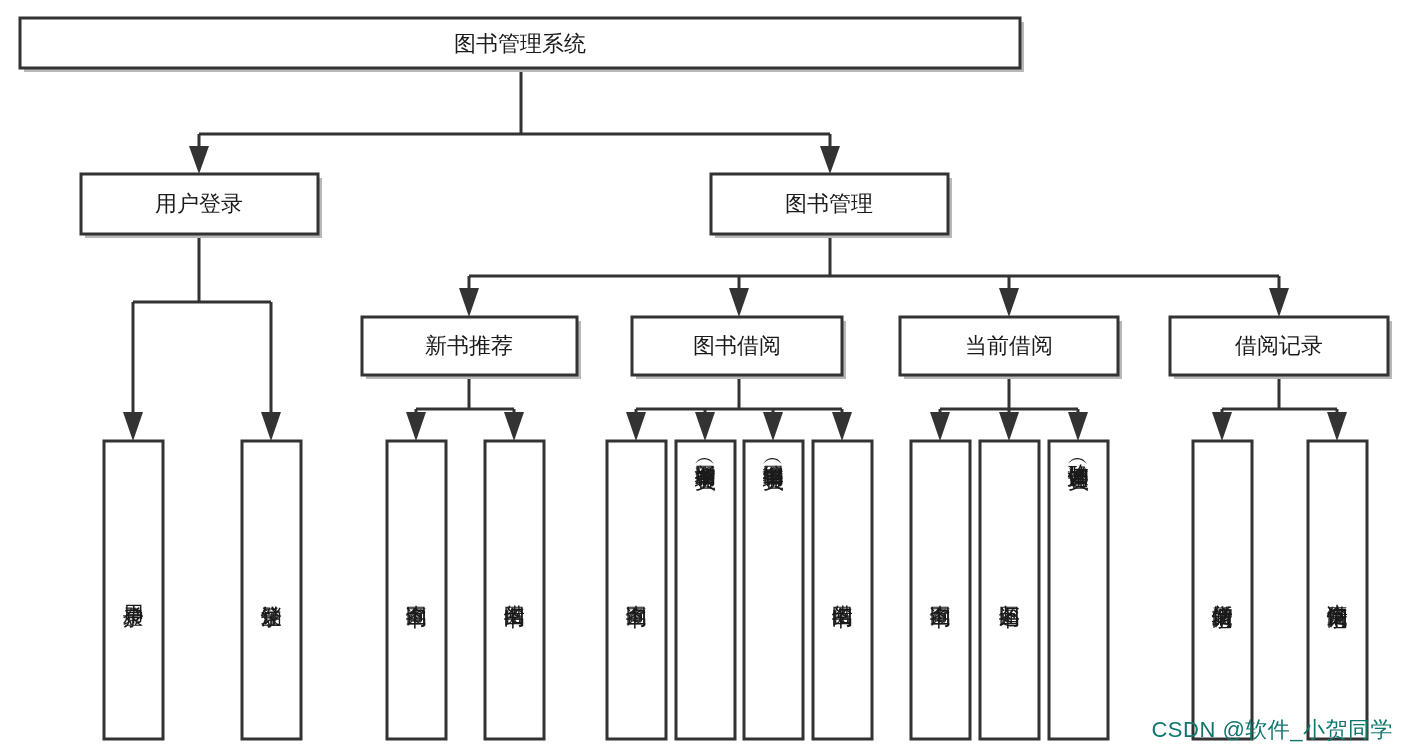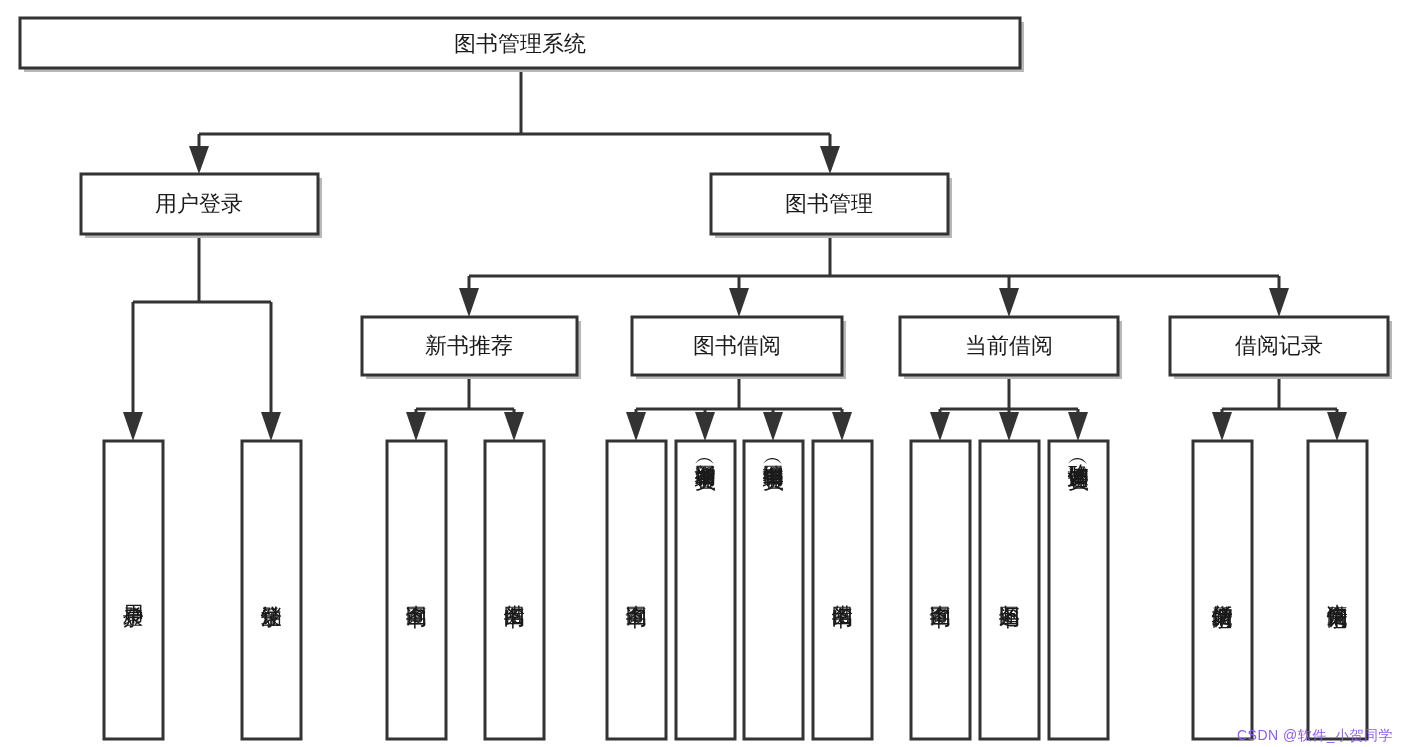--- a/index.html
+++ b/index.html
@@ -67,22 +67,22 @@
     color: #1a1a1a;
     letter-spacing: 1px;
     white-space: nowrap;
     text-align: center;
   }
   .watermark {
     position: absolute;
     right: 12px;
     bottom: 6px;
     font-family: "Liberation Sans", "DejaVu Sans", sans-serif;
-    font-size: 14px;
-    color: #8b5cf6;
+    font-size: 22px;
+    color: #0f766e;
     letter-spacing: 0.5px;
     user-select: none;
   }
 </style>
 </head>
 <body>
 
 <div id="diagram-root">
 
   <svg class="diagram" viewBox="0 0 1405 747" xmlns="http://www.w3.org/2000/svg">

